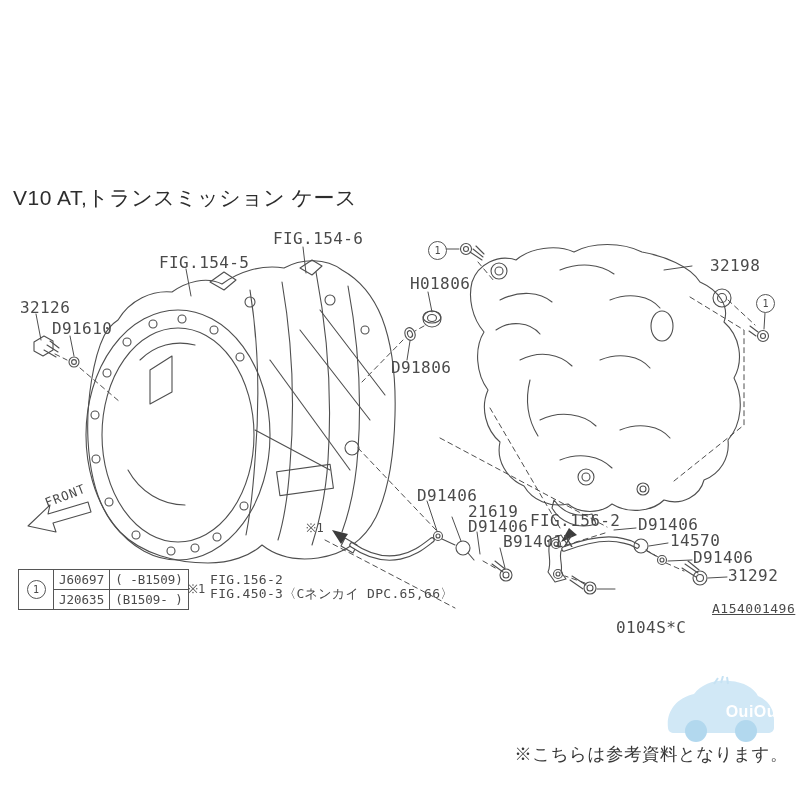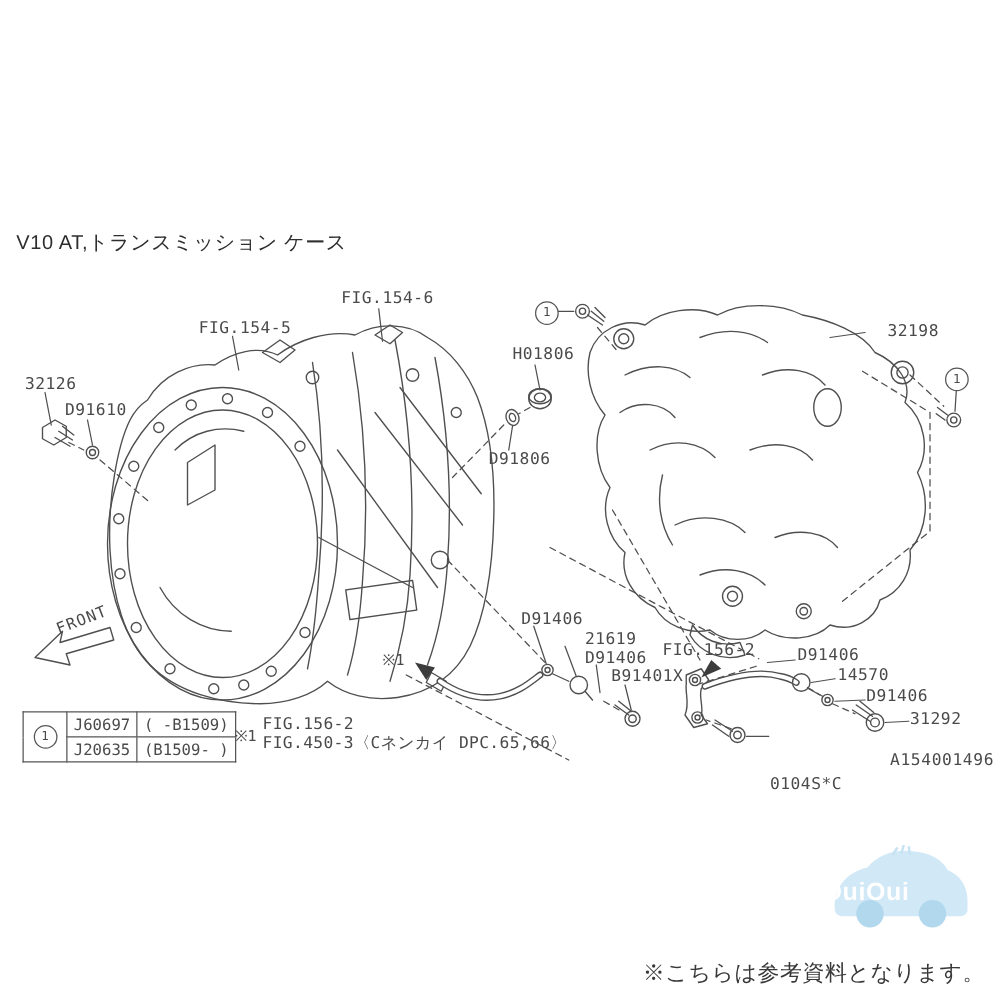--- a/index.html
+++ b/index.html
@@ -1,47 +1,47 @@
 <!DOCTYPE html>
 <html><head>
 <meta charset="utf-8">
 <style>
   html,body{margin:0;padding:0;background:#ffffff;}
   #stage{position:relative;width:800px;height:800px;background:#ffffff;overflow:hidden;
          font-family:"Liberation Sans",sans-serif;}
   #lineart{position:absolute;left:0;top:0;}
-  .plabel{position:absolute;font-family:"DejaVu Sans Mono",monospace;font-size:13px;
+  .plabel{position:absolute;font-family:"DejaVu Sans Mono",monospace;font-size:16px;
           color:#4a4a4a;letter-spacing:.4px;white-space:nowrap;line-height:13px;}
   .callout{position:absolute;width:17px;height:17px;border:1.4px solid #565656;border-radius:50%;
            display:flex;align-items:center;justify-content:center;
            font-family:"DejaVu Sans Mono",monospace;font-size:10px;color:#4a4a4a;background:#fff;}
-  #page-title{position:absolute;left:13px;top:184px;font-size:16px;color:#2d2d2d;
+  #page-title{position:absolute;left:13px;top:184px;font-size:21px;color:#2d2d2d;
               letter-spacing:.5px;font-weight:500;}
   #front-label{position:absolute;left:44px;top:488px;font-family:"DejaVu Sans Mono",monospace;
                font-size:12.5px;color:#4a4a4a;transform:rotate(-21deg);letter-spacing:1px;}
   #doc-number{position:absolute;left:712px;top:601px;font-family:"DejaVu Sans Mono",monospace;
-              font-size:13px;color:#4a4a4a;letter-spacing:.5px;}
+              font-size:13px;color:#4a4a4a;letter-spacing:.5px;text-decoration:underline;}
   
   #legend{position:absolute;left:18px;top:569px;border:1.6px solid #565656;border-collapse:collapse;
           font-family:"DejaVu Sans Mono",monospace;font-size:12.5px;color:#4a4a4a;background:#fff;}
   #legend td{border:1.2px solid #565656;padding:1px 5px;height:17px;white-space:nowrap;}
   #legend td.mk{border-right:1.2px solid #565656;width:24px;text-align:center;}
   
   #notes{position:absolute;left:188px;top:572px;font-family:"DejaVu Sans Mono",monospace;
          font-size:13px;color:#4a4a4a;}
   #notes .mk{position:absolute;left:0;top:8px;font-size:12px;}
   #notes .ln{position:absolute;left:22px;white-space:nowrap;letter-spacing:.3px;}
   #notes .ln1{top:0;} #notes .ln2{top:13px;}
   
   #footnote{position:absolute;right:12px;top:742px;font-size:17.5px;color:#383838;
-            font-weight:500;letter-spacing:.5px;margin-top:24px;}
+            font-weight:500;letter-spacing:.5px;}
   
   #watermark{position:absolute;left:658px;top:676px;width:124px;height:70px;opacity:.95;}
-  #watermark .brand{position:absolute;left:0;top:27px;width:124px;text-align:left;
-      color:#ffffff;font-weight:bold;font-size:20px;letter-spacing:.5px;
+  #watermark .brand{position:absolute;left:0;top:27px;width:124px;text-align:right;
+      color:#ffffff;font-weight:bold;font-size:16px;letter-spacing:.5px;
       font-family:"Liberation Sans",sans-serif;}
 </style>
 </head>
 <body>
 
 <div id="stage">
 
   <svg id="lineart" width="800" height="800" viewBox="0 0 800 800">
     <g fill="none" stroke="#4f4f4f" stroke-width="1.1" stroke-linecap="round" stroke-linejoin="round">
 
@@ -245,21 +245,21 @@
   <div class="plabel" style="left:273px;top:232px;">FIG.154-6</div>
   <div class="plabel" style="left:410px;top:277px;">H01806</div>
   <div class="plabel" style="left:391px;top:361px;">D91806</div>
   <div class="plabel" style="left:20px;top:301px;">32126</div>
   <div class="plabel" style="left:52px;top:322px;">D91610</div>
   <div class="plabel" style="left:696px;top:259px;margin-left:14px;">32198</div>
   <div class="plabel" style="left:417px;top:489px;">D91406</div>
   <div class="plabel" style="left:468px;top:505px;">21619</div>
   <div class="plabel" style="left:468px;top:520px;">D91406</div>
   <div class="plabel" style="left:530px;top:514px;">FIG.156-2</div>
-  <div class="plabel" style="left:489px;top:535px;">B91401X</div>
+  <div class="plabel" style="left:503px;top:535px;">B91401X</div>
   <div class="plabel" style="left:638px;top:518px;">D91406</div>
   <div class="plabel" style="left:670px;top:534px;">14570</div>
   <div class="plabel" style="left:693px;top:551px;">D91406</div>
   <div class="plabel" style="left:728px;top:569px;">31292</div>
   <div class="plabel" style="left:616px;top:581px;margin-top:40px;">0104S*C</div>
   <div class="plabel" style="left:306px;top:522px;font-size:12px;">※1</div>
 
   <div class="callout" style="left:428px;top:241px;">1</div>
   <div class="callout" style="left:756px;top:294px;">1</div>
 

